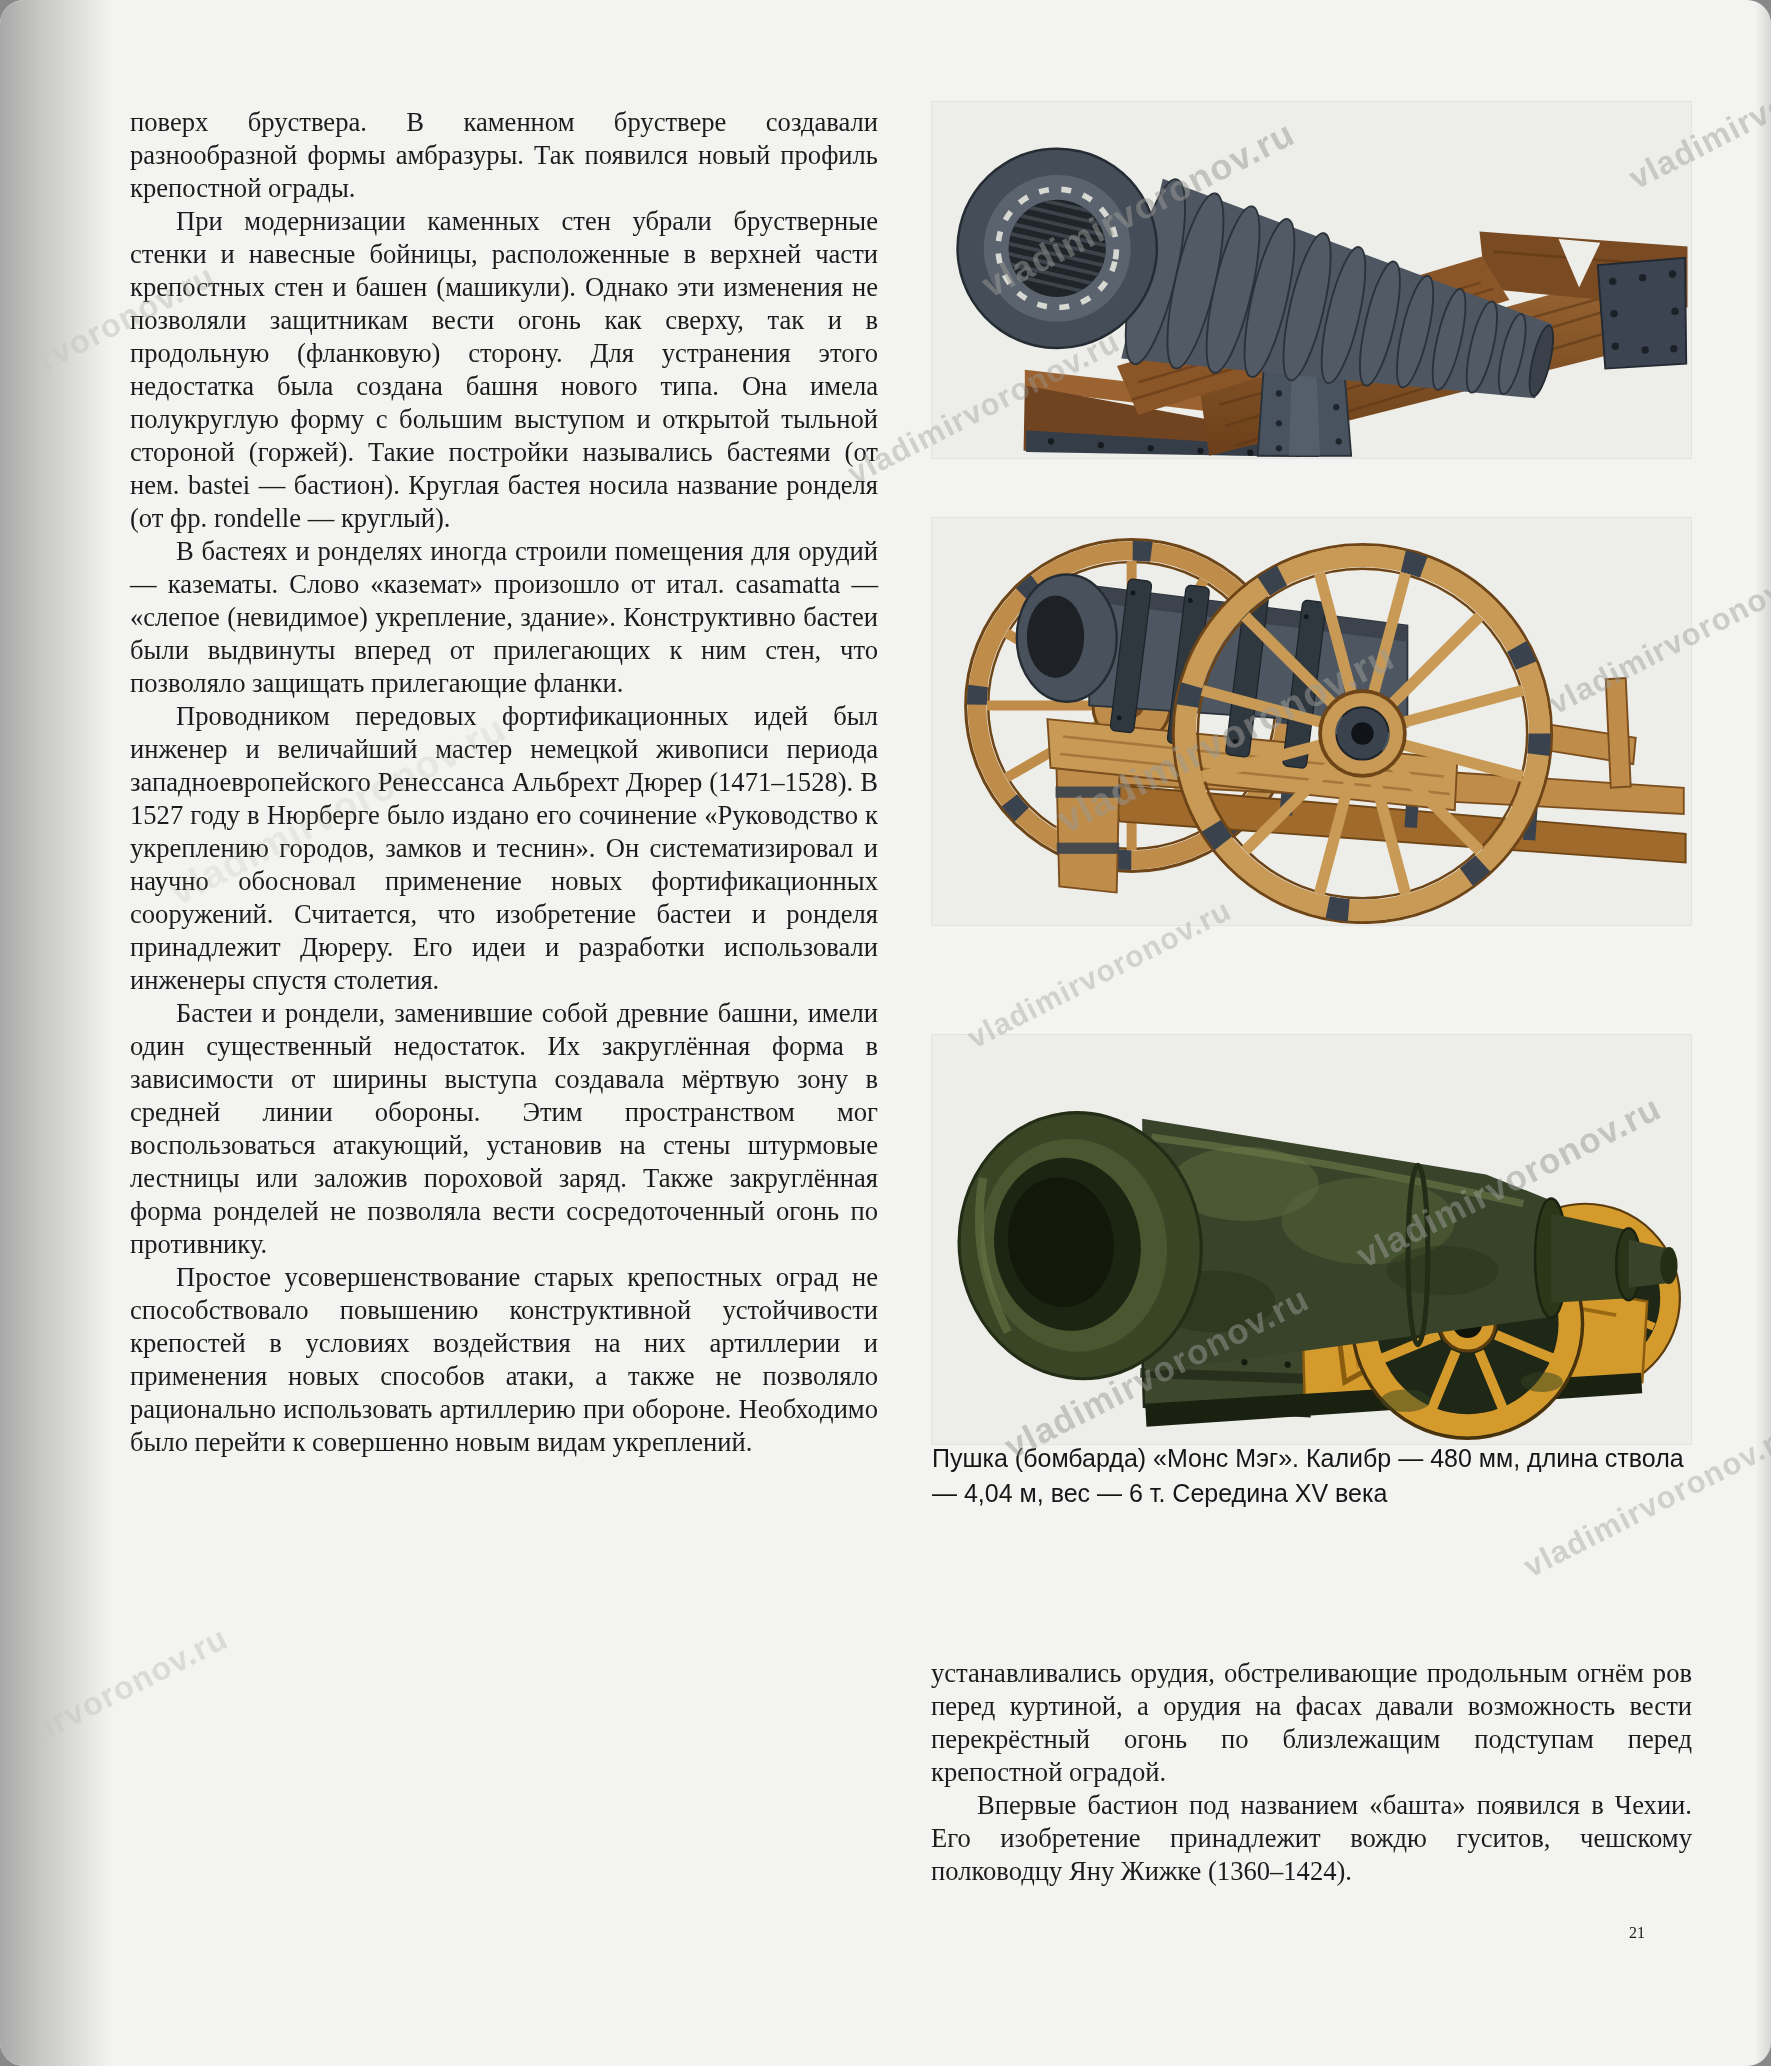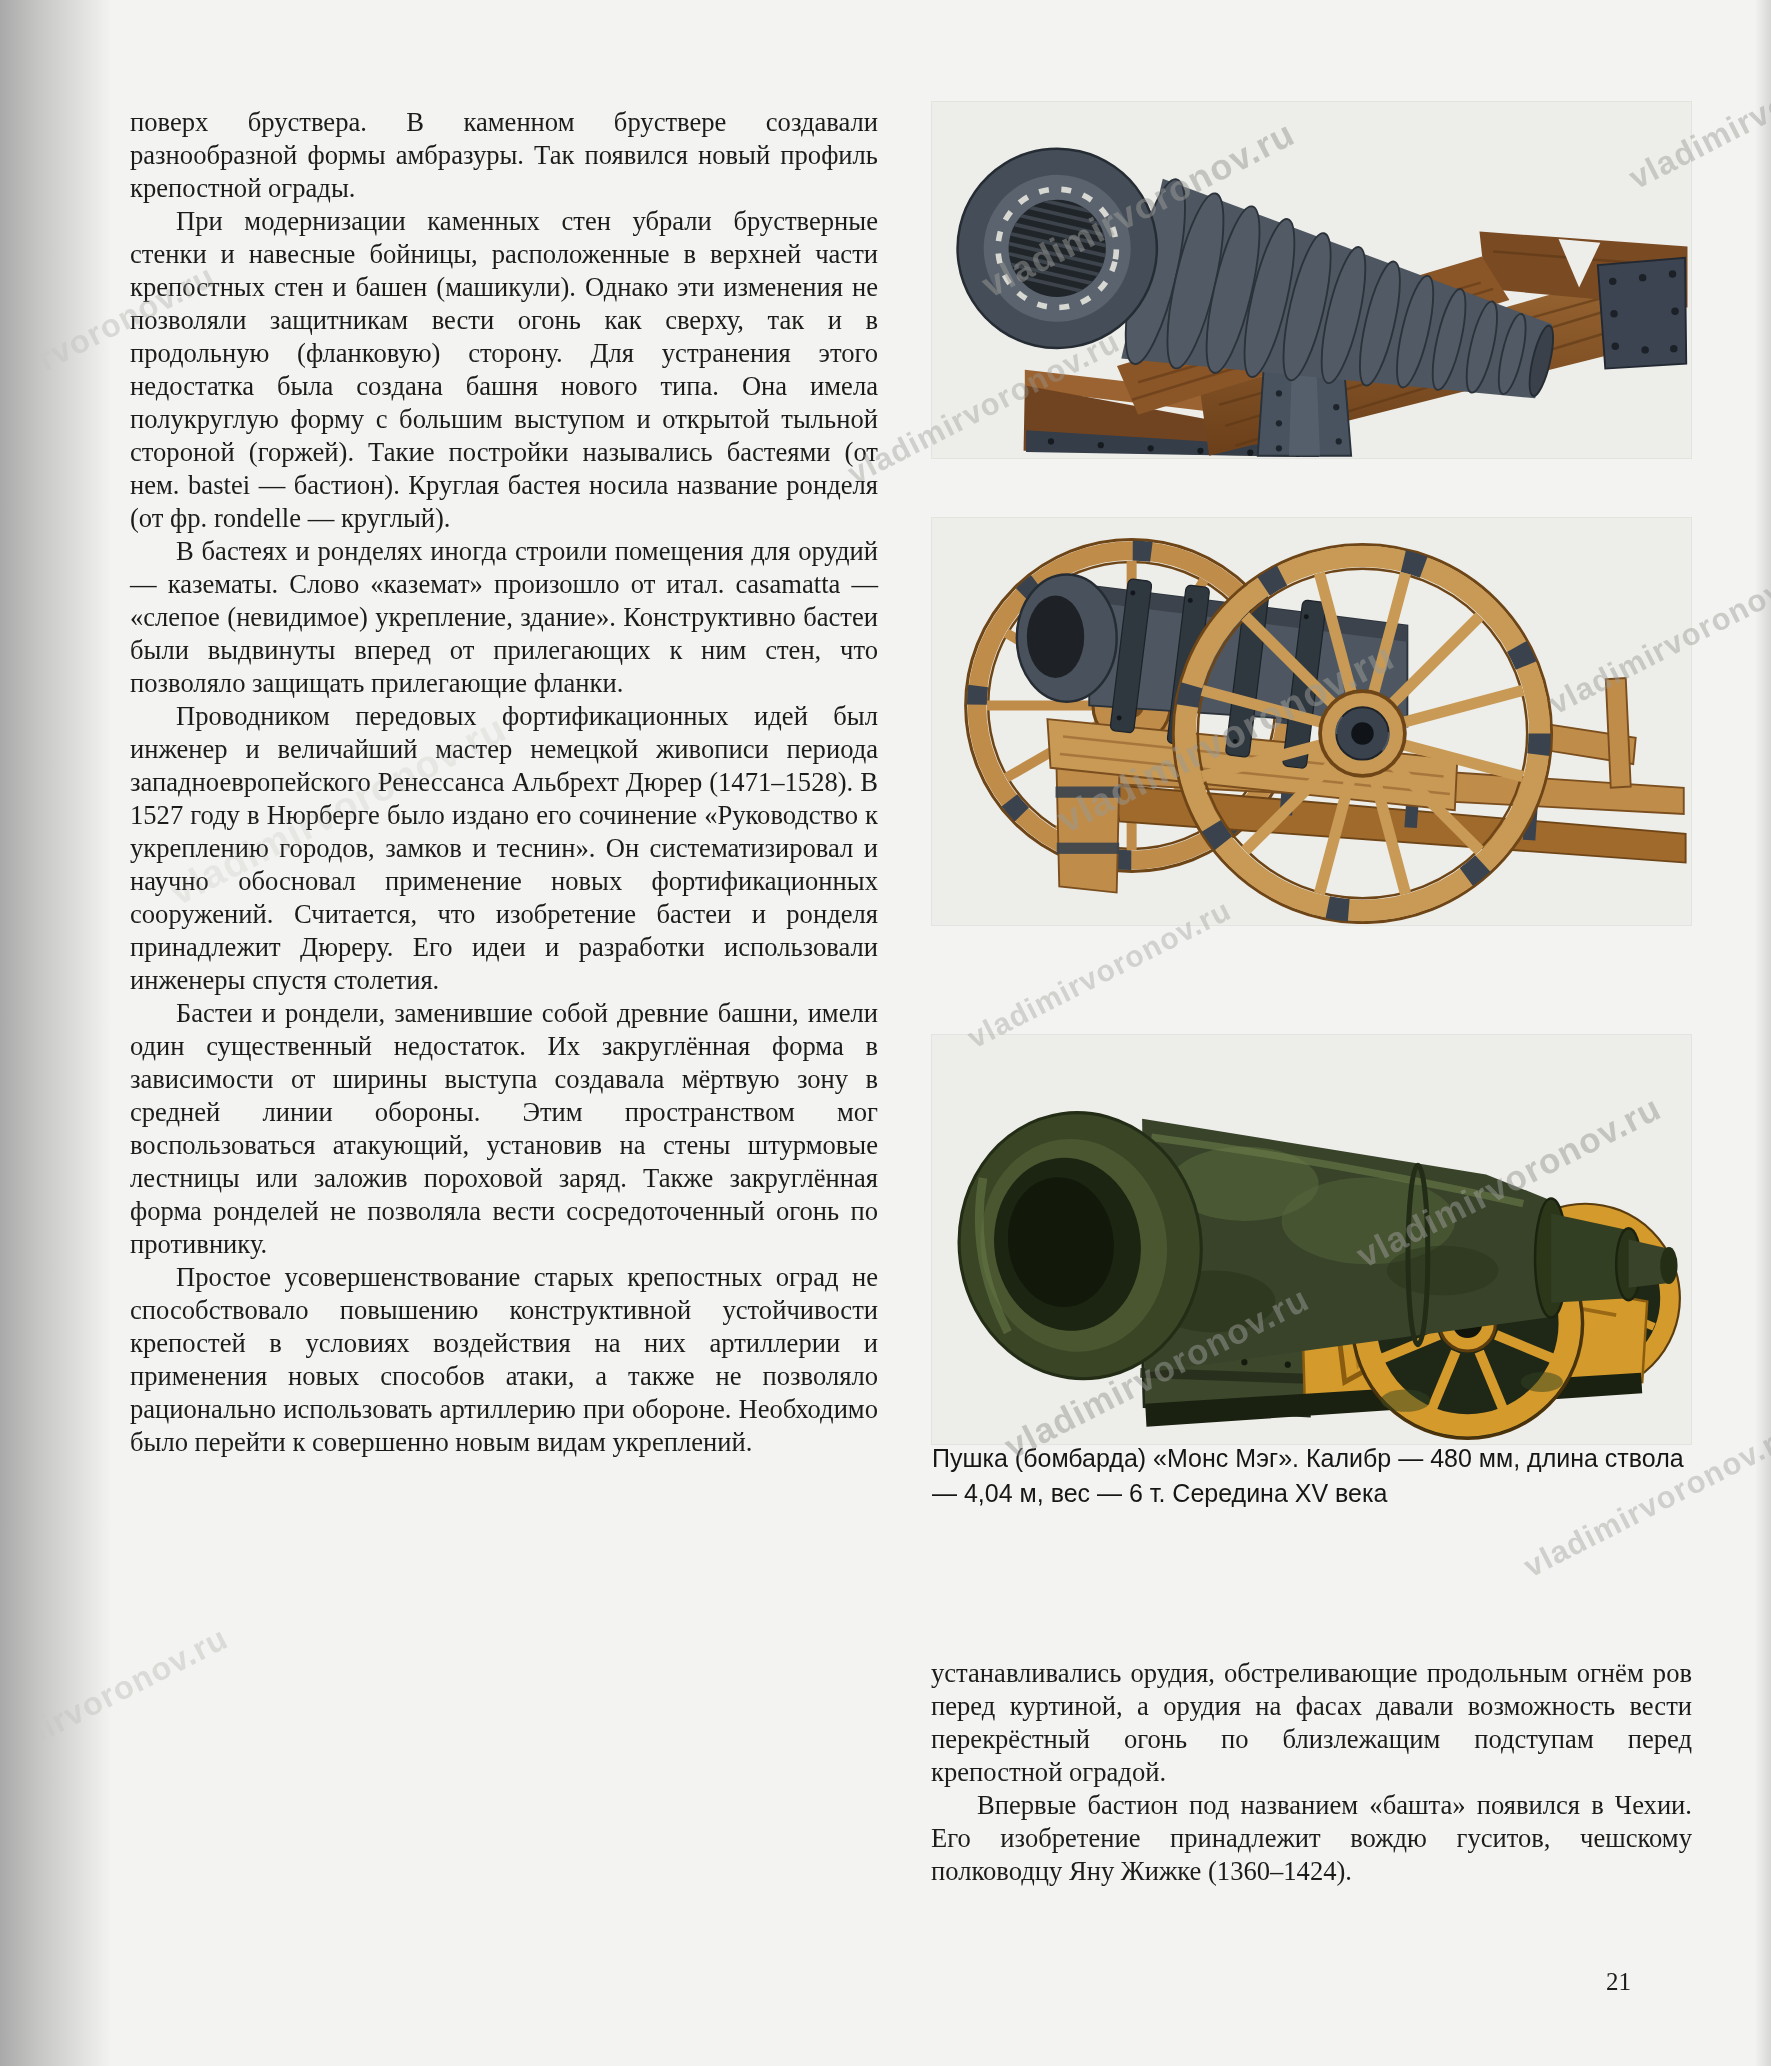--- a/index.html
+++ b/index.html
@@ -1,39 +1,39 @@
 <!DOCTYPE html>
 <html lang="ru" style="font-size:10px"><head>
 <meta charset="utf-8">
 <style>
   html,body{margin:0;padding:0;background:#888;}
   #page{position:relative;width:1771px;height:2066px;background:#f3f3f1;overflow:hidden;
-        font-family:"Liberation Serif", serif;color:#1c1c1c;}
+        font-family:"Liberation Serif", serif;color:#1c1c1c;border-radius:24px;}
   
   .edge-left{position:absolute;left:0;top:0;bottom:0;width:111px;z-index:6;pointer-events:none;
     background:linear-gradient(to right,#a9a9a9 0%,#c6c6c4 35%,rgba(243,243,241,0) 100%);}
   .edge-right{position:absolute;right:0;top:0;bottom:0;width:16.2px;z-index:6;pointer-events:none;
     background:linear-gradient(to left,rgba(160,160,160,.35),rgba(243,243,241,0));}
   
   .colL{position:absolute;left:130px;top:106px;width:748px;z-index:2;}
   .colR-text{position:absolute;left:931px;top:1657px;width:761px;z-index:2;}
   p.para{margin:0;text-align:justify;font-size:26.6px;line-height:33px;}
   p.ind{text-indent:46px;font-family:Liberation Serif, serif;}
   
   .fig{position:absolute;left:931px;width:759px;background:#ederab;z-index:1;}
   .figbg{background:#edede9;border:0.6px solid #e3e3df;}
   .fig svg{display:block;}
   .cap{position:absolute;left:932px;width:757px;z-index:2;
        font-family:"Liberation Sans", sans-serif;font-size:25px;line-height:35px;color:#161616;}
   
   .wm{position:absolute;z-index:3;font-family:"Liberation Sans", sans-serif;font-weight:700;
       letter-spacing:1.2px;color:#9b9b97;transform:rotate(-27deg);transform-origin:left top;
       white-space:nowrap;pointer-events:none;}
-  .pagenum{position:absolute;left:1606px;top:1968px;width:62px;text-align:left;
-      font-size:25px;z-index:2;}
+  .pagenum{position:absolute;left:1606px;top:1924px;width:62px;text-align:center;
+      font-size:16px;z-index:2;}
 </style>
 </head>
 <body>
 
 <div id="page">
 
   <div class="colL">
     <p class="para">поверх бруствера. В каменном бруствере создавали разнообразной формы амбразуры. Так появился новый профиль крепостной ограды.</p>
     <p class="para ind">При модернизации каменных стен убрали брустверные стенки и навесные бойницы, расположенные в верхней части крепостных стен и башен (машикули). Однако эти изменения не позволяли защитникам вести огонь как сверху, так и в продольную (фланковую) сторону. Для устранения этого недостатка была создана башня нового типа. Она имела полукруглую форму с большим выступом и открытой тыльной стороной (горжей). Такие постройки назывались бастеями (от нем. bastei — бастион). Круглая бастея носила название ронделя (от фр. rondelle — круглый).</p>
     <p class="para ind">В бастеях и ронделях иногда строили помещения для орудий — казематы. Слово «каземат» произошло от итал. casamatta — «слепое (невидимое) укрепление, здание». Конструктивно бастеи были выдвинуты вперед от прилегающих к ним стен, что позволяло защищать прилегающие фланки.</p>

